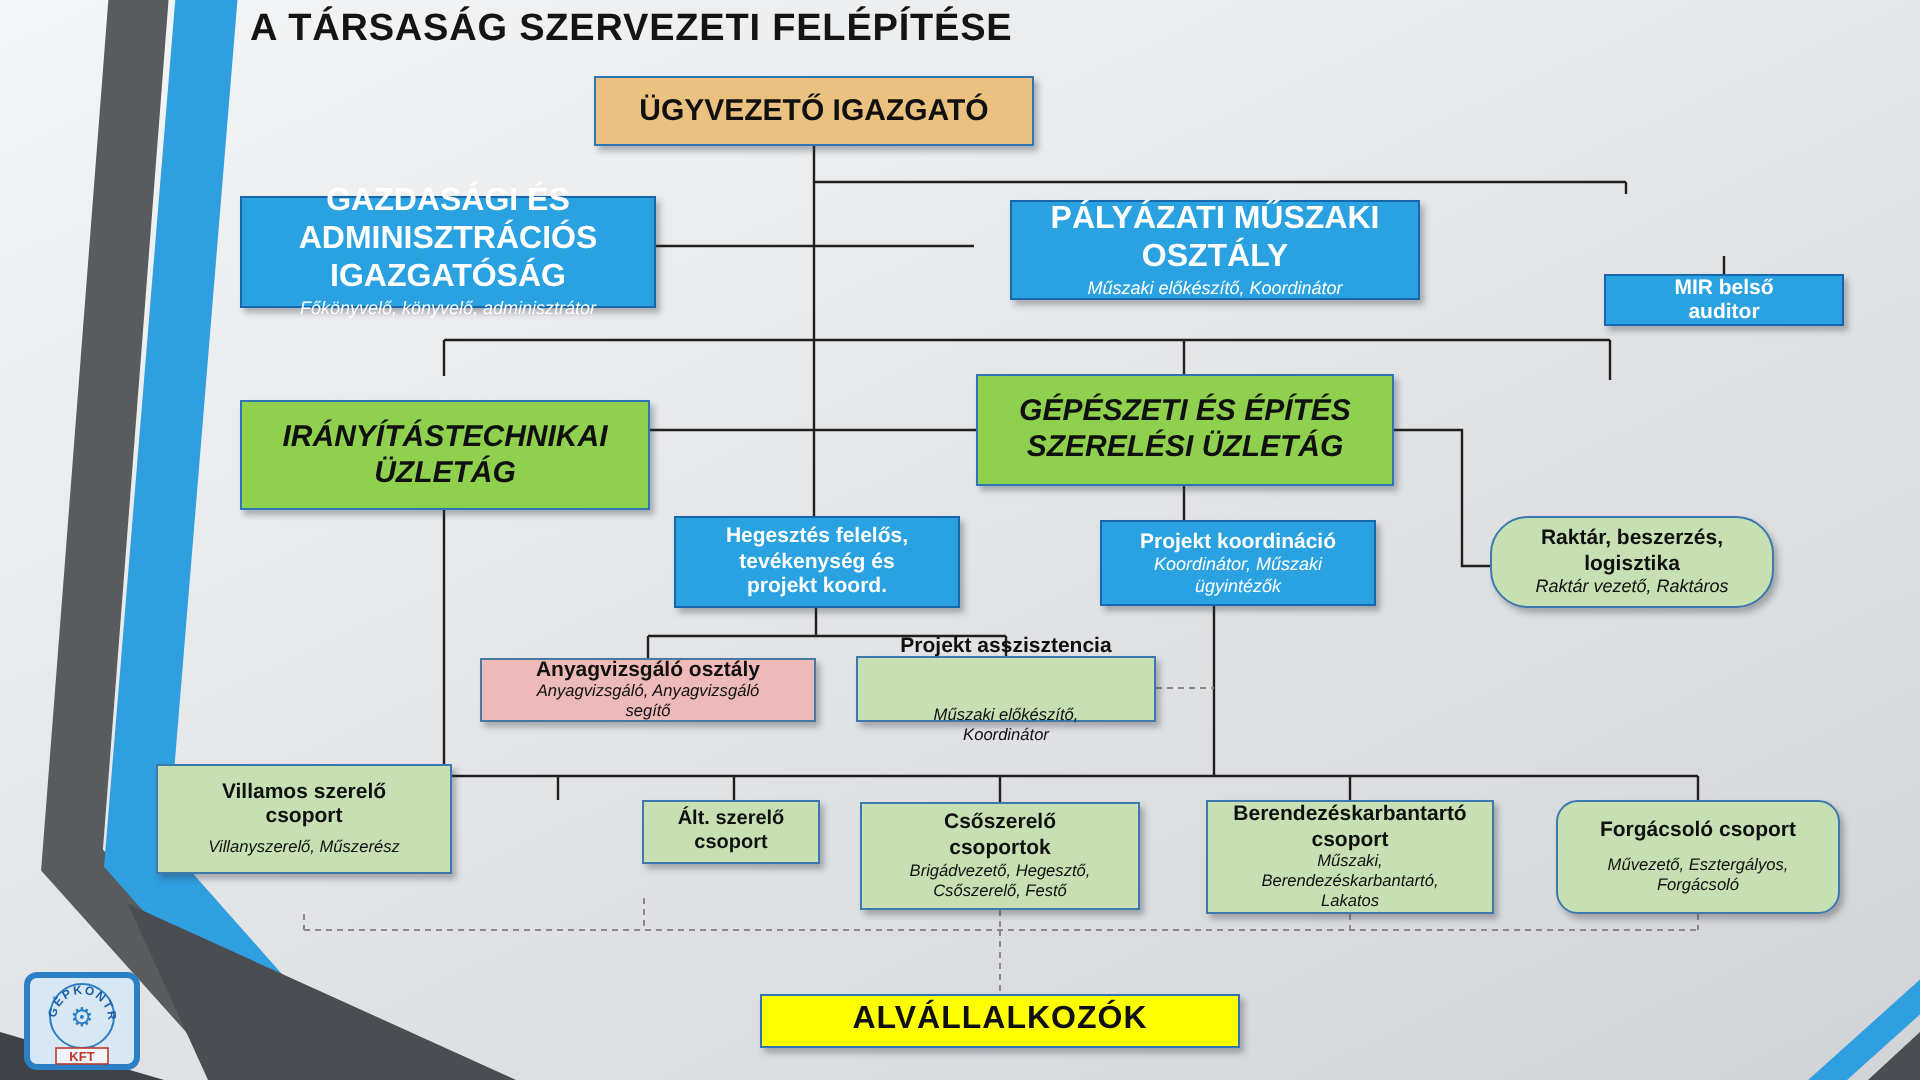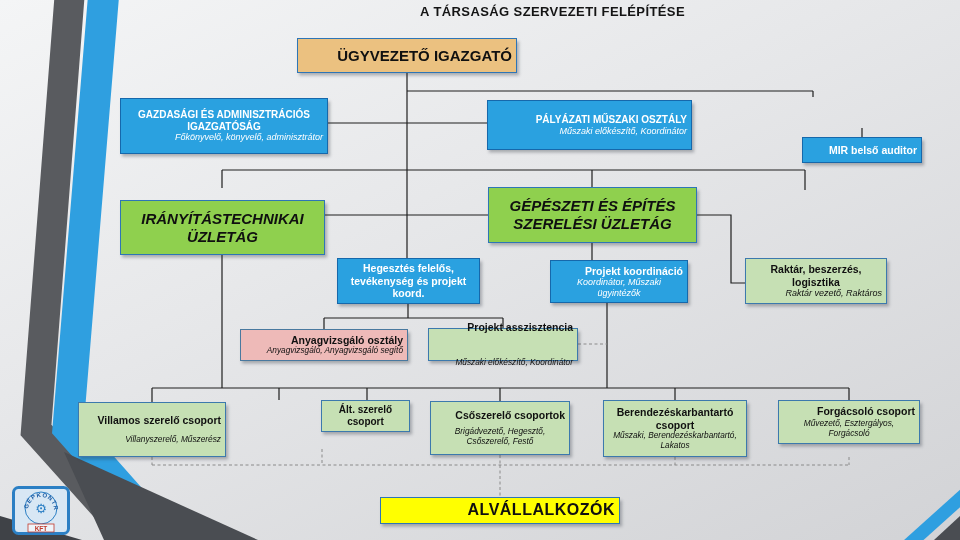--- a/index.html
+++ b/index.html
@@ -4,37 +4,37 @@
 <style>
   html,body { margin:0; padding:0; }
   #slide {
     position:relative; width:960px; height:540px; overflow:hidden;
     font-family:"Liberation Sans","DejaVu Sans",sans-serif;
     background:linear-gradient(155deg,#f4f5f6 0%,#e7e8ea 40%,#d2d3d6 100%);
   }
   .layer { position:absolute; left:0; top:0; width:960px; height:540px; pointer-events:none; }
   #title {
     position:absolute; left:125px; top:4px; width:560px;
-    font-size:13px; font-weight:bold; color:#141414; letter-spacing:.4px;text-align:right;
+    font-size:19px; font-weight:bold; color:#141414; letter-spacing:.4px;
   }
   .node {
     position:absolute; box-sizing:border-box;
-    display:flex; flex-direction:column; align-items:flex-end; justify-content:center;
-    text-align:center; line-height:1.18; padding:2px 4px;
+    display:flex; flex-direction:column; align-items:center; justify-content:center;
+    text-align:center; line-height:1.18; padding:2px 16px;
     border:1.8px solid #2e75b6; color:#101010;
     box-shadow:2px 2.5px 3px rgba(50,55,65,.35);
   }
   .c-blue   { background:#2aa1e0; border-color:#1668ab; color:#fff; }
   .c-tan    { background:#ebc180; }
   .c-green  { background:#8fd04e; }
   .c-lgreen { background:#c6e0b4; border-color:#3c79ad; }
   .c-yellow { background:#ffff00; }
   .c-pink   { background:#eebab8; border-color:#49799f; }
   .t-big { font-size:15px; font-weight:bold; }
-  .t-med { font-size:10px; font-weight:bold; }
+  .t-med { font-size:16px; font-weight:bold; }
   .t-sm  { font-size:10.5px; font-weight:bold; }
   .t-xs  { font-size:10px;  font-weight:bold; }
   .italic { font-style:italic; }
   .sub    { font-size:9px;  font-style:italic; font-weight:normal; }
   .sub-sm { font-size:8.3px; font-style:italic; font-weight:normal; }
 </style>
 </head>
 <body>
 
 <div id="slide">
@@ -72,21 +72,21 @@
   <div id="title">A TÁRSASÁG SZERVEZETI FELÉPÍTÉSE</div>
 
   <div class="node c-tan t-big" style="left:297px;top:38px;width:220px;height:35px;">
     <span>ÜGYVEZETŐ IGAZGATÓ</span>
   </div>
 
   <div class="node c-blue" style="left:120px;top:98px;width:208px;height:56px;">
     <span class="t-med">GAZDASÁGI ÉS ADMINISZTRÁCIÓS IGAZGATÓSÁG</span>
     <span class="sub">Főkönyvelő, könyvelő, adminisztrátor</span>
   </div>
-  <div class="node c-blue" style="left:487px;top:100px;width:205px;height:50px;">
+  <div class="node c-blue" style="left:505px;top:100px;width:205px;height:50px;">
     <span class="t-med">PÁLYÁZATI MŰSZAKI OSZTÁLY</span>
     <span class="sub">Műszaki előkészítő, Koordinátor</span>
   </div>
   <div class="node c-blue t-sm" style="left:802px;top:137px;width:120px;height:26px;">
     <span>MIR belső auditor</span>
   </div>
 
   <div class="node c-green t-big italic" style="left:120px;top:200px;width:205px;height:55px;">
     <span>IRÁNYÍTÁSTECHNIKAI ÜZLETÁG</span>
   </div>
@@ -94,50 +94,50 @@
     <span>GÉPÉSZETI ÉS ÉPÍTÉS SZERELÉSI ÜZLETÁG</span>
   </div>
 
   <div class="node c-blue t-sm" style="left:337px;top:258px;width:143px;height:46px;">
     <span>Hegesztés felelős, tevékenység és projekt koord.</span>
   </div>
   <div class="node c-blue" style="left:550px;top:260px;width:138px;height:43px;">
     <span class="t-sm">Projekt koordináció</span>
     <span class="sub">Koordinátor, Műszaki ügyintézők</span>
   </div>
-  <div class="node c-lgreen" style="left:745px;top:258px;width:142px;height:46px;">
+  <div class="node c-lgreen" style="left:745px;top:258px;width:142px;height:46px;border-radius:19px;">
     <span class="t-sm">Raktár, beszerzés, logisztika</span>
     <span class="sub">Raktár vezető, Raktáros</span>
   </div>
 
   <div class="node c-pink" style="left:240px;top:329px;width:168px;height:32px;">
     <span class="t-sm">Anyagvizsgáló osztály</span>
     <span class="sub-sm">Anyagvizsgáló, Anyagvizsgáló segítő</span>
   </div>
   <div class="node c-lgreen" style="left:428px;top:328px;width:150px;height:33px;gap:24px;">
     <span class="t-sm">Projekt asszisztencia</span>
     <span class="sub-sm">Műszaki előkészítő, Koordinátor</span>
   </div>
 
-  <div class="node c-lgreen" style="left:78px;top:402px;width:148px;height:55px;justify-content:space-evenly;">
+  <div class="node c-lgreen" style="left:78px;top:382px;width:148px;height:55px;justify-content:space-evenly;">
     <span class="t-sm">Villamos szerelő csoport</span>
     <span class="sub-sm">Villanyszerelő, Műszerész</span>
   </div>
   <div class="node c-lgreen t-xs" style="left:321px;top:400px;width:89px;height:32px;">
     <span>Ált. szerelő csoport</span>
   </div>
   <div class="node c-lgreen" style="left:430px;top:401px;width:140px;height:54px;justify-content:space-evenly;">
     <span class="t-sm">Csőszerelő csoportok</span>
     <span class="sub-sm">Brigádvezető, Hegesztő, Csőszerelő, Festő</span>
   </div>
   <div class="node c-lgreen" style="left:603px;top:400px;width:144px;height:57px;">
     <span class="t-sm">Berendezéskarbantartó csoport</span>
     <span class="sub-sm">Műszaki, Berendezéskarbantartó, Lakatos</span>
   </div>
-  <div class="node c-lgreen" style="left:778px;top:400px;width:142px;height:44px;justify-content:space-evenly;">
+  <div class="node c-lgreen" style="left:778px;top:400px;width:142px;height:57px;justify-content:space-evenly;border-radius:11px;">
     <span class="t-sm">Forgácsoló csoport</span>
     <span class="sub-sm">Művezető, Esztergályos, Forgácsoló</span>
   </div>
 
   <div class="node c-yellow" style="left:380px;top:497px;width:240px;height:27px;font-size:16px;font-weight:bold;letter-spacing:.5px;">
     <span>ALVÁLLALKOZÓK</span>
   </div>
 
   <svg style="position:absolute;left:12px;top:486px;" width="58" height="49" viewBox="0 0 58 49">
     <rect x="1.5" y="1.5" width="55" height="46" rx="5" fill="#d8e7f4" stroke="#2b7fc4" stroke-width="3"></rect>

